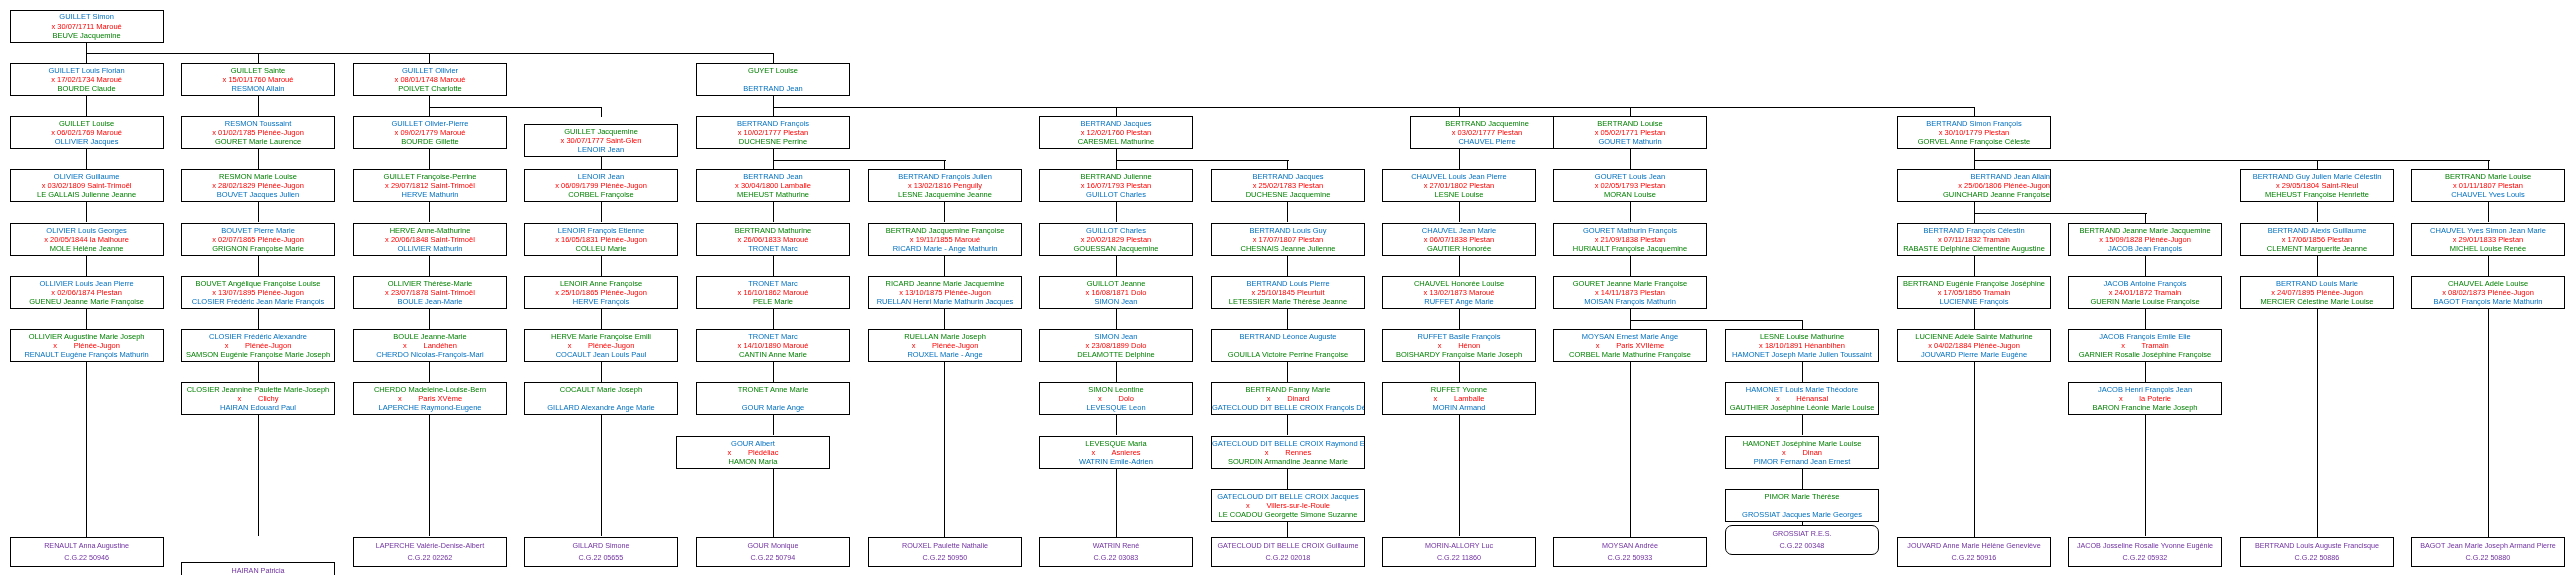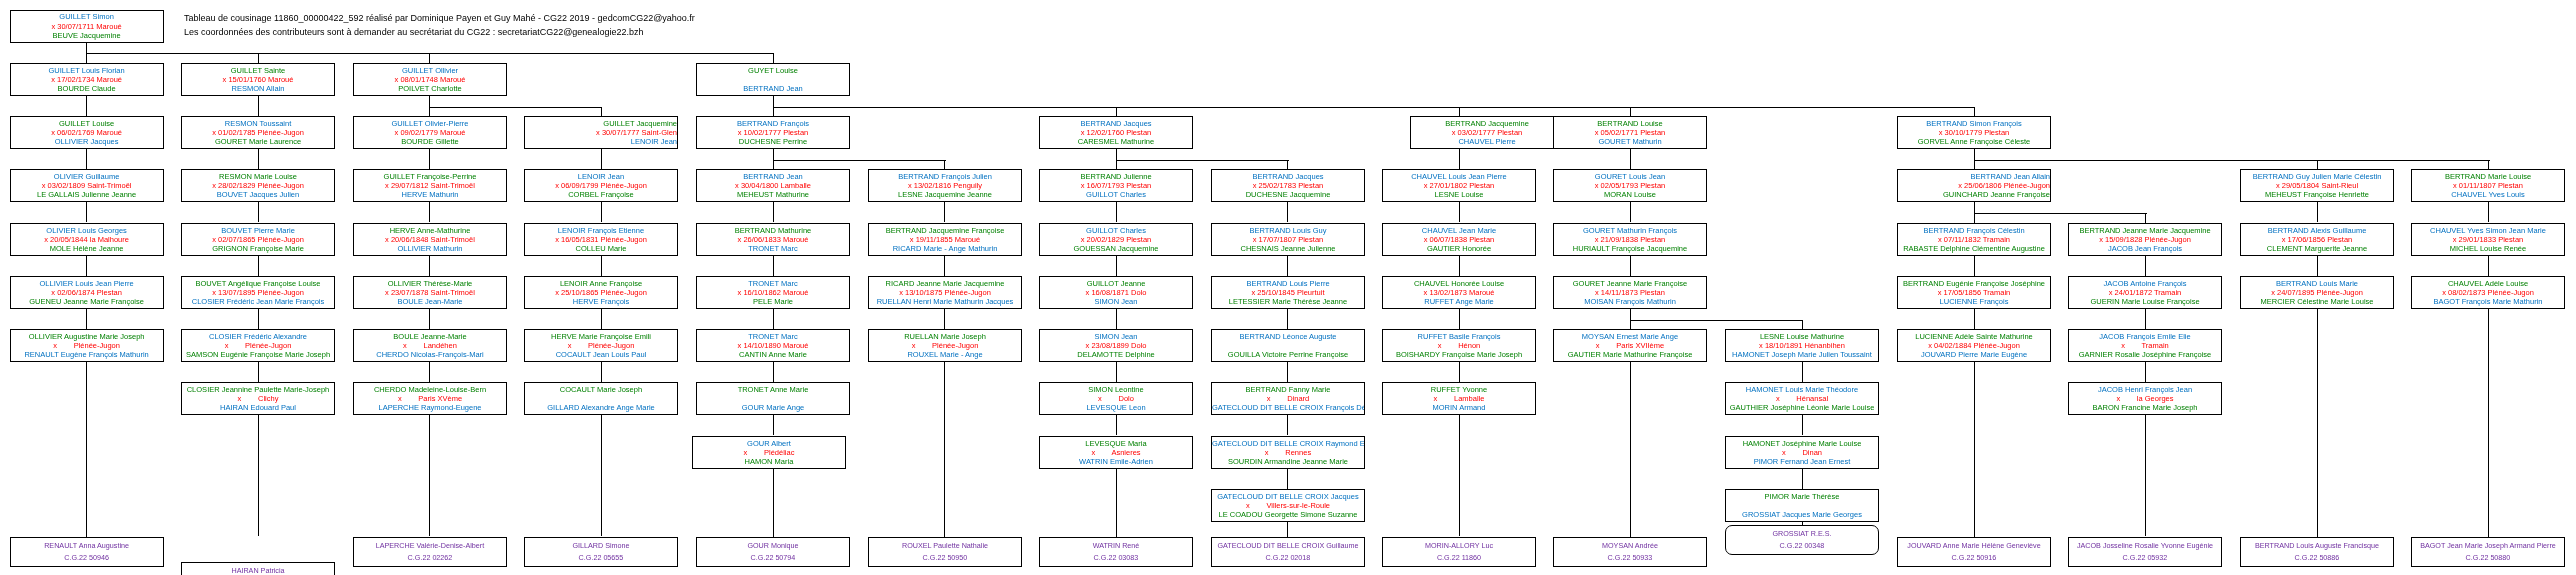--- a/index.html
+++ b/index.html
@@ -18,24 +18,20 @@
   .f{color:#008000;}
   .x{color:#FF0000;}
   .wire{position:absolute;background:#000;z-index:1;}
   #title{position:absolute;left:184px;top:10.7px;color:#000;}
   #title .tl{font-size:9px;line-height:14.4px;white-space:pre;}
 </style>
 </head>
 <body>
 
 <div id="chart">
-  <div id="title">
-    <div class="tl">Tableau de cousinage 11860_00000422_592 réalisé par Dominique Payen et Guy Mahé - CG22 2019 - gedcomCG22@yahoo.fr</div>
-    <div class="tl">Les coordonnées des contributeurs sont à demander au secrétariat du CG22 : secretariatCG22@genealogie22.bzh</div>
-  </div>
 <div class="pbox" style="left: 9.6px; top: 9.6px;">
       <div class="ln m">GUILLET Simon</div>
       <div class="ln x">x 30/07/1711 Maroué</div>
       <div class="ln f">BEUVE Jacquemine</div>
     </div>
     <div class="pbox" style="left: 9.6px; top: 63px;">
       <div class="ln m">GUILLET Louis Florian</div>
       <div class="ln x">x 17/02/1734 Maroué</div>
       <div class="ln f">BOURDE Claude</div>
     </div>
@@ -62,21 +58,21 @@
     <div class="pbox" style="left: 181px; top: 116px;">
       <div class="ln m">RESMON Toussaint</div>
       <div class="ln x">x 01/02/1785 Plénée-Jugon</div>
       <div class="ln f">GOURET Marie Laurence</div>
     </div>
     <div class="pbox" style="left: 353px; top: 116px;">
       <div class="ln m">GUILLET Olivier-Pierre</div>
       <div class="ln x">x 09/02/1779 Maroué</div>
       <div class="ln f">BOURDE Gillette</div>
     </div>
-    <div class="pbox" style="left: 524px; top: 116px; text-align: right;">
+    <div class="pbox" style="left: 524px; top: 124px;">
       <div class="ln f">GUILLET Jacquemine</div>
       <div class="ln x">x 30/07/1777 Saint-Glen</div>
       <div class="ln m">LENOIR Jean</div>
     </div>
     <div class="pbox" style="left: 696px; top: 116px;">
       <div class="ln m">BERTRAND François</div>
       <div class="ln x">x 10/02/1777 Plestan</div>
       <div class="ln f">DUCHESNE Perrine</div>
     </div>
     <div class="pbox" style="left: 1039px; top: 116px;">
@@ -345,21 +341,21 @@
       <div class="ln f">GOUILLA Victoire Perrine Françoise</div>
     </div>
     <div class="pbox" style="left: 1382px; top: 329px;">
       <div class="ln m">RUFFET Basile François</div>
       <div class="ln x">x        Hénon</div>
       <div class="ln f">BOISHARDY Françoise Marie Joseph</div>
     </div>
     <div class="pbox" style="left: 1553px; top: 329px;">
       <div class="ln m">MOYSAN Ernest Marie Ange</div>
       <div class="ln x">x        Paris XVIIème</div>
-      <div class="ln f">GAUTIER Marie Mathurine Françoise</div>
+      <div class="ln f">CORBEL Marie Mathurine Françoise</div>
     </div>
     <div class="pbox" style="left: 1725px; top: 329px;">
       <div class="ln f">LESNE Louise Mathurine</div>
       <div class="ln x">x 18/10/1891 Hénanbihen</div>
       <div class="ln m">HAMONET Joseph Marie Julien Toussaint</div>
     </div>
     <div class="pbox" style="left: 1897px; top: 329px;">
       <div class="ln f">LUCIENNE Adèle Sainte Mathurine</div>
       <div class="ln x">x 04/02/1884 Plénée-Jugon</div>
       <div class="ln m">JOUVARD Pierre Marie Eugène</div>
@@ -404,24 +400,24 @@
       <div class="ln x">x        Lamballe</div>
       <div class="ln m">MORIN Armand</div>
     </div>
     <div class="pbox" style="left: 1725px; top: 382px;">
       <div class="ln m">HAMONET Louis Marie Théodore</div>
       <div class="ln x">x        Hénansal</div>
       <div class="ln f">GAUTHIER Joséphine Léonie Marie Louise</div>
     </div>
     <div class="pbox" style="left: 2068px; top: 382px;">
       <div class="ln m">JACOB Henri François Jean</div>
-      <div class="ln x">x        la Georges</div>
+      <div class="ln x">x        la Poterie</div>
       <div class="ln f">BARON Francine Marie Joseph</div>
     </div>
-    <div class="pbox" style="left: 692px; top: 436px;">
+    <div class="pbox" style="left: 676px; top: 436px;">
       <div class="ln m">GOUR Albert</div>
       <div class="ln x">x        Plédéliac</div>
       <div class="ln f">HAMON Maria</div>
     </div>
     <div class="pbox" style="left: 1039px; top: 436px;">
       <div class="ln f">LEVESQUE Maria</div>
       <div class="ln x">x        Asnieres</div>
       <div class="ln m">WATRIN Emile-Adrien</div>
     </div>
     <div class="pbox" style="left: 1211px; top: 436px;">

